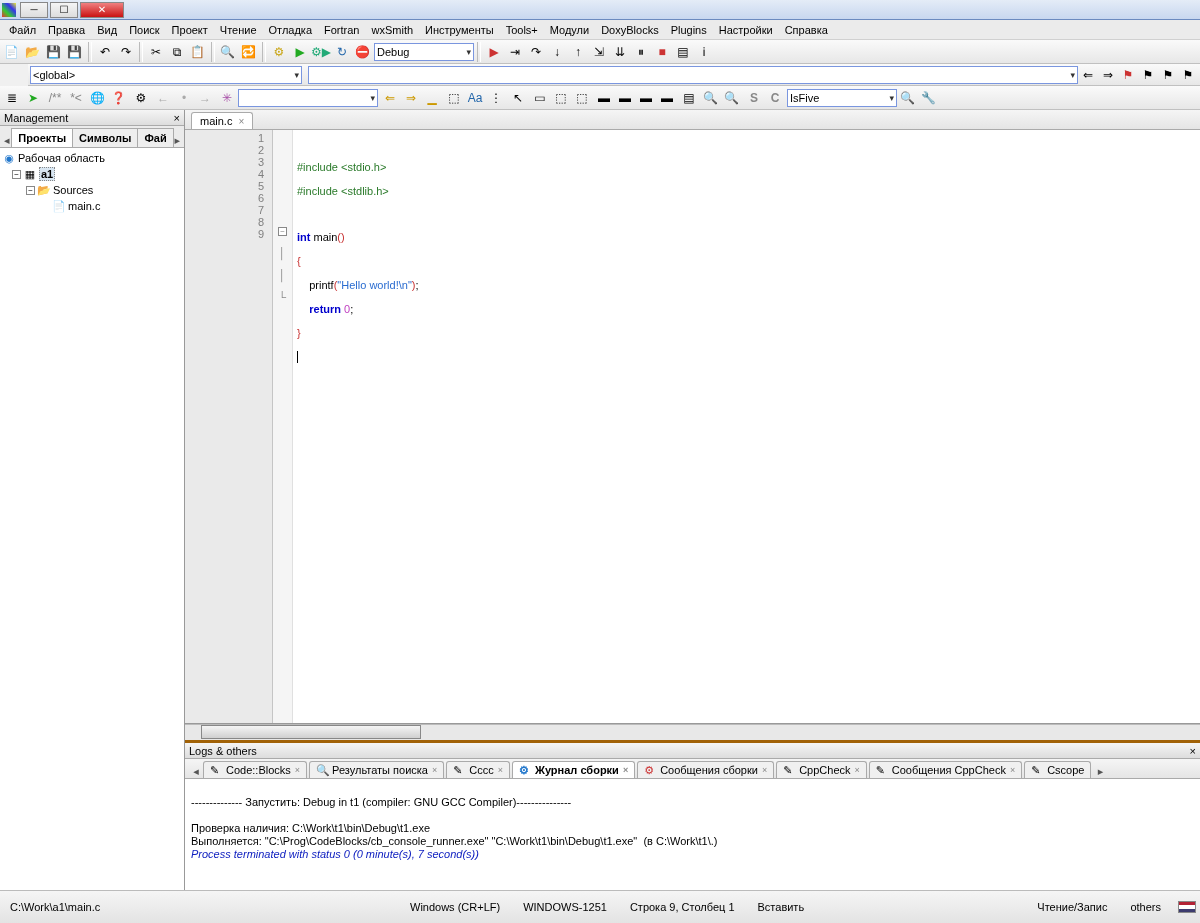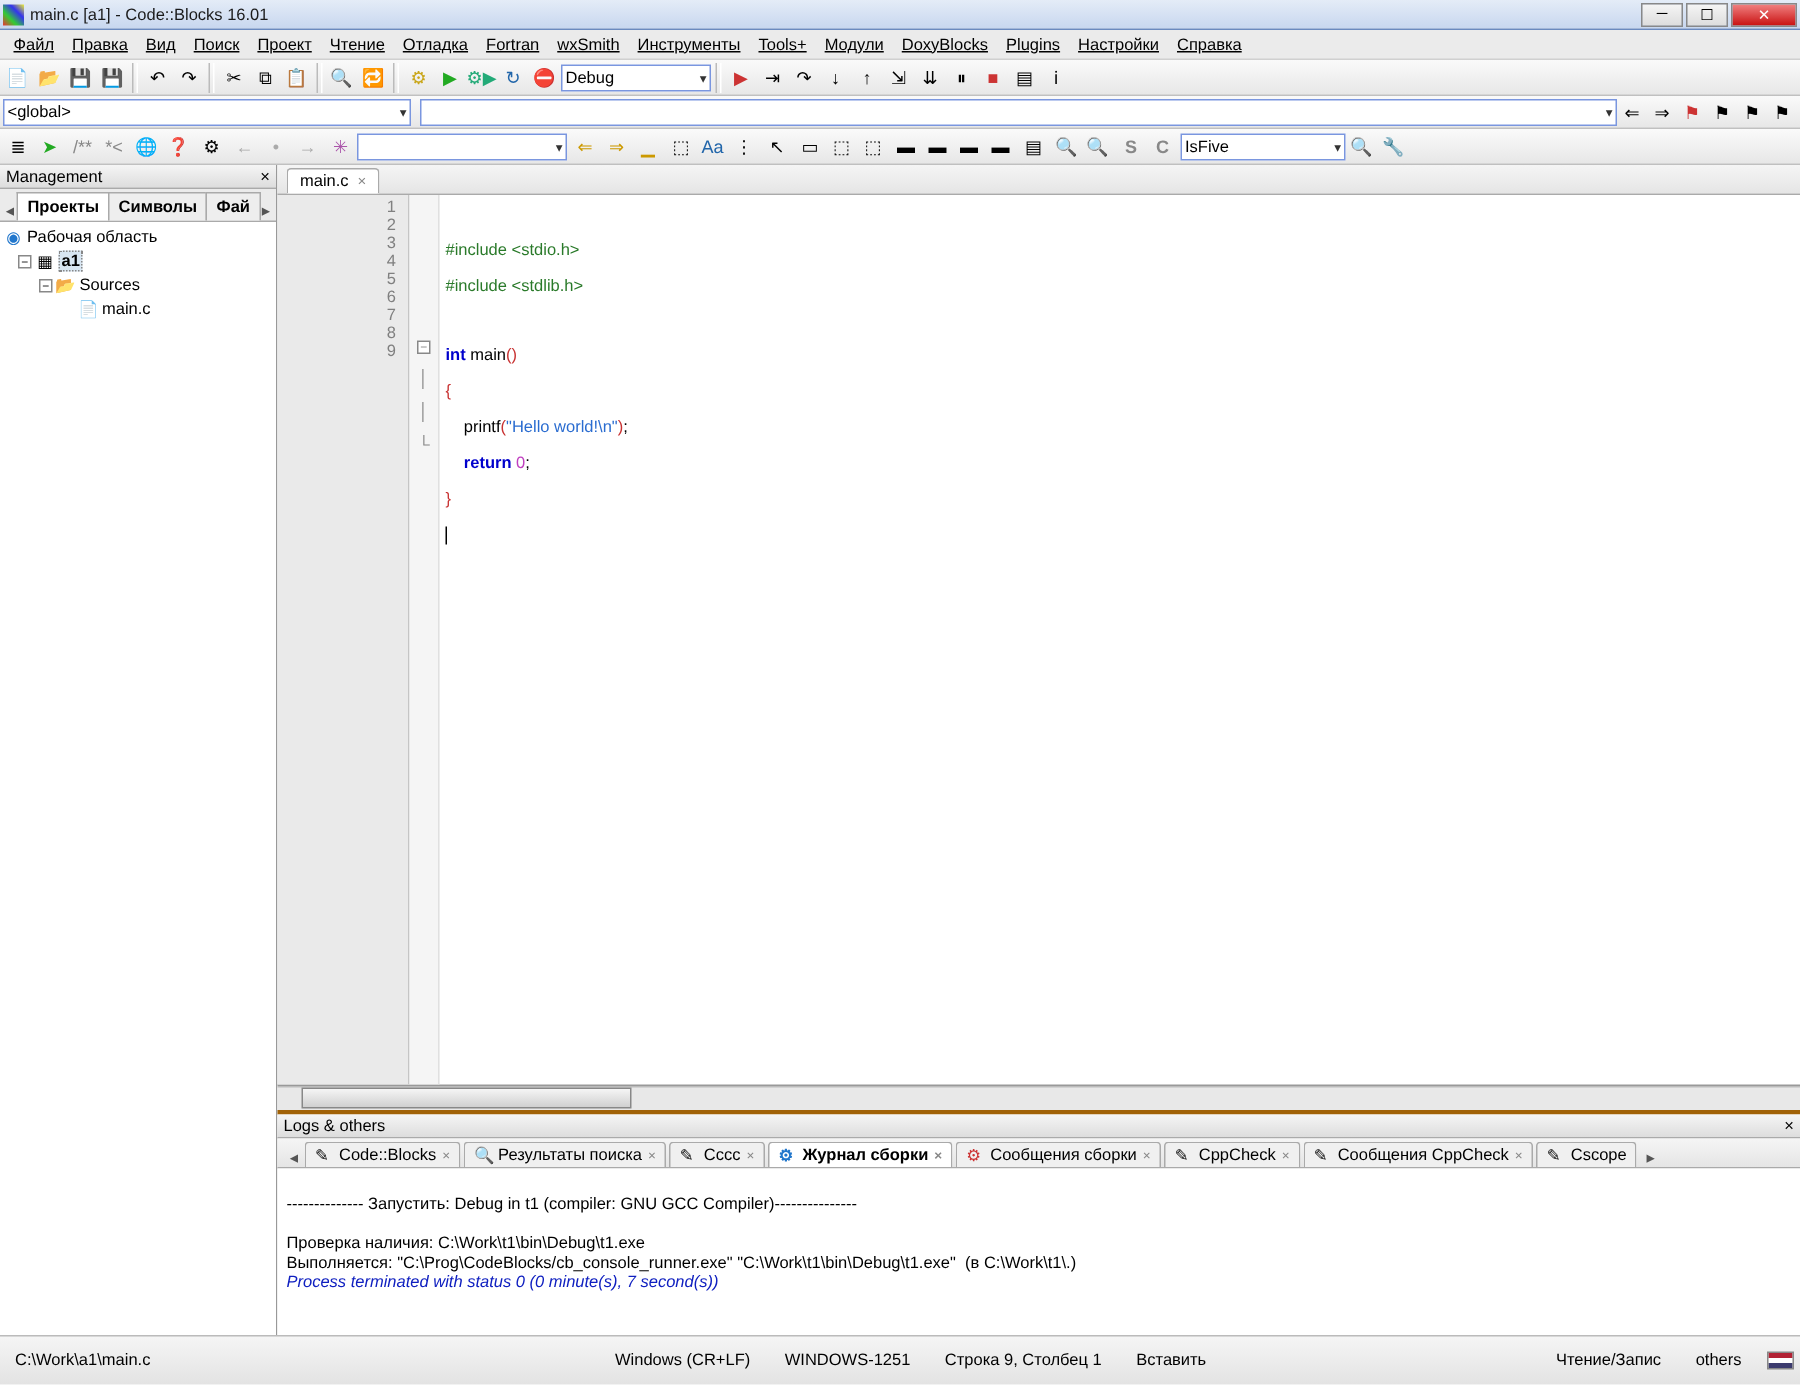--- a/index.html
+++ b/index.html
@@ -4,21 +4,21 @@
 <style>
 * { box-sizing: border-box; margin: 0; padding: 0; font-family: Tahoma, sans-serif; font-size: 11px; }
 body { background: #f0f0f0; width: 1200px; height: 923px; overflow: hidden; display: flex; flex-direction: column; }
 .titlebar { height: 20px; background: linear-gradient(#e4ecf7, #c8d7ef); display: flex; align-items: center; padding: 0 2px; border-bottom: 1px solid #6b8abf; }
 .titlebar .appicon { width: 14px; height: 14px; background: linear-gradient(45deg,#e33,#3c3,#33e,#ee3); margin-right: 4px; }
 .titlebar .title { flex: 1; color: #1a1a1a; }
 .winbtns { display: flex; gap: 2px; }
 .winbtn { width: 28px; height: 16px; border: 1px solid #888; background: linear-gradient(#f5f5f5,#ddd); display: flex; align-items: center; justify-content: center; font-size: 10px; }
 .winbtn.close { background: linear-gradient(#f08080,#c91212); color:#fff; width: 44px; }
 .menubar { height: 20px; background: #ebebeb; display: flex; align-items: center; padding: 0 4px; gap: 2px; border-bottom: 1px solid #d0d0d0; }
-.menubar span { padding: 2px 5px; cursor: default; text-decoration: underline; }
+.menubar span { padding: 2px 5px; cursor: default; }
 .toolbar { height: 24px; background: linear-gradient(#fafafa,#e7e7e7); border-bottom: 1px solid #c0c0c0; display: flex; align-items: center; padding: 0 2px; gap: 1px; }
 .toolbar .sep { width: 4px; height: 20px; border-left: 1px solid #bbb; border-right:1px solid #fff; margin: 0 2px; }
 .tbtn { width: 20px; height: 20px; display: flex; align-items: center; justify-content: center; font-size: 12px; cursor: default; } .tbtn.red{color:#c33;} .tbtn.green{color:#2a2;}
 .main { flex: 1; display: flex; min-height: 0; }
 .mgmt { width: 185px; background: #f5f5f5; border-right: 1px solid #999; display: flex; flex-direction: column; }
 .panelheader { height: 16px; background: linear-gradient(#f5f5f5,#ddd); border-bottom: 1px solid #aaa; display: flex; align-items: center; padding: 0 4px; font-size: 11px; justify-content: space-between; }
 .panelheader .x { cursor: default; }
 .mgmt-tabs { height: 22px; background: #ebebeb; display: flex; align-items: flex-end; border-bottom: 1px solid #aaa; padding: 0 2px; }
 .mgmt-tabs .nav-lr{width:14px;text-align:center;color:#555;}
 .mgmt-tab { padding: 3px 6px; border: 1px solid #aaa; border-bottom: none; background: #fff; font-weight: bold; margin-right: -1px;}
@@ -53,32 +53,31 @@
 .ltab{padding:2px 6px;border:1px solid #aaa;border-bottom:none;background:#f0f0f0;display:flex;align-items:center;gap:4px;border-radius:3px 3px 0 0;margin-right:2px;}
 .ltab.active{background:#fff;font-weight:bold;}
 .ltab .x{color:#888;font-size:9px;}
 .ltab .ico{width:12px;height:12px;display:inline-block;}
 .logbody{flex:1;background:#fff;font-family:Consolas,monospace;font-size:11px;padding:4px 6px;overflow:auto;white-space:pre;color:#000;}
 .logbody .blue{color:#1020c0;font-style:italic;}
 .statusbar{height:18px;background:linear-gradient(#f5f5f5,#e3e3e3);border-top:1px solid #bbb;display:flex;align-items:center;padding:16px 4px;gap:10px;}
 .statusbar .cell{padding:0 6px;border-right:1px solid #ccc;height:100%;display:flex;align-items:center;}
 .statusbar .cell.first{flex:0 0 390px;border-right:1px solid #ccc;}
 .spacer{flex:1;}
-.toolbar2{height:22px;background:linear-gradient(#fafafa,#e7e7e7);border-bottom:1px solid #c0c0c0;display:flex;align-items:center;padding:0 2px;}
+.toolbar2{height:22px;background:linear-gradient(#fafafa,#e7e7e7);border-bottom:1px solid #c0c0c0;display:flex;align-items:center;padding:0 2px;margin-left:28px;}
 .toolbar2 .sel{flex:0 0 272px;}
 .toolbar3{height:24px;background:linear-gradient(#fafafa,#e7e7e7);border-bottom:1px solid #c0c0c0;display:flex;align-items:center;padding:0 2px;gap:1px;}
 .combo{height:18px;border:1px solid #7a96df;background:#fff;padding:0 16px 0 2px;display:flex;align-items:center;min-width:100px;position:relative;}
 .combo::after{content:"▾";position:absolute;right:2px;font-size:9px;color:#333;}
 </style>
 </head>
 <body>
 
 <div class="titlebar">
   <div class="appicon"></div>
-  <div class="title">main.c [a1] - Code::Blocks 16.01</div>
   <div class="winbtns">
     <div class="winbtn">─</div>
     <div class="winbtn">☐</div>
     <div class="winbtn close">✕</div>
   </div>
 </div>
 
 <div class="menubar">
   <span>Файл</span>
   <span>Правка</span>

